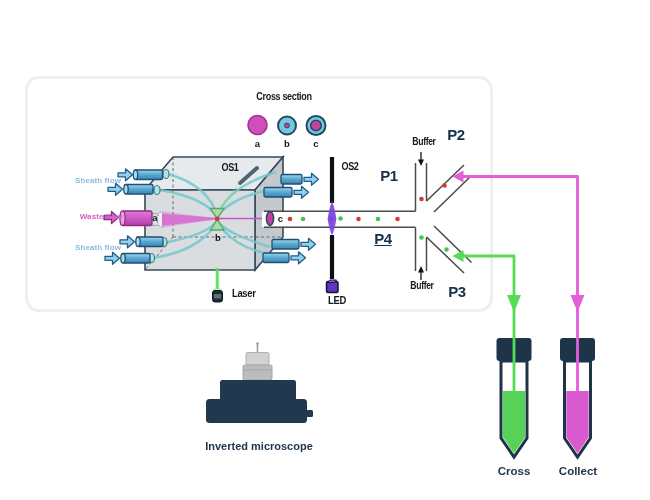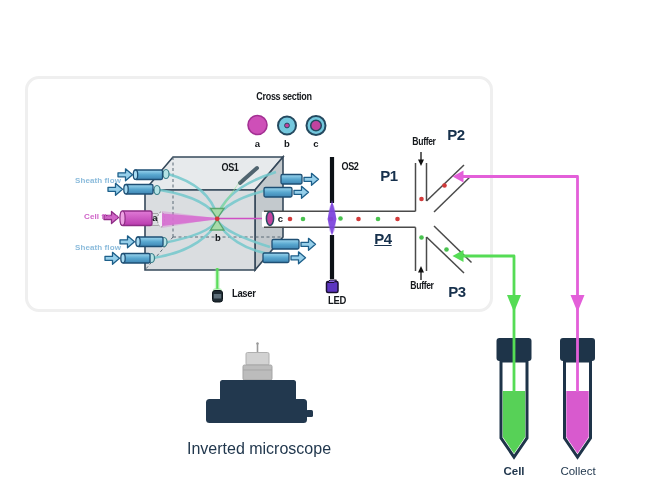--- a/index.html
+++ b/index.html
@@ -220,27 +220,27 @@
   <div class="lbl ctr-cond cond" style="left:230px;top:162px;font-size:10.5px;">OS1</div>
   <div class="lbl ctr-cond cond" style="left:350px;top:161px;font-size:10.5px;">OS2</div>
   <div class="lbl ctr-cond cond" style="left:337px;top:295px;font-size:11px;">LED</div>
   <div class="lbl left-cond cond" style="left:232px;top:288px;font-size:11px;">Laser</div>
 
   <div class="lbl ctr small-abc" style="left:155px;top:213px;">a</div>
   <div class="lbl ctr small-abc" style="left:218px;top:232.5px;">b</div>
   <div class="lbl ctr small-abc" style="left:280.5px;top:213.5px;">c</div>
 
   <div class="lbl ctr flowlbl" style="left:71px;top:176.5px;color:#8cbcdc;">Sheath flow</div>
-  <div class="lbl ctr flowlbl" style="left:74px;top:212.5px;color:#cf63c8;">Cell flow</div>
+  <div class="lbl ctr flowlbl" style="left:74px;top:212.5px;color:#cf63c8;">Waste flow</div>
   <div class="lbl ctr flowlbl" style="left:71px;top:243.5px;color:#8cbcdc;">Sheath flow</div>
 
   <div class="lbl ctr ptag" style="left:389px;top:168px;text-align:right;">P1</div>
   <div class="lbl ctr ptag" style="left:456px;top:127px;">P2</div>
   <div class="lbl ctr ptag" style="left:383px;top:231px;text-decoration:underline;">P4</div>
   <div class="lbl ctr ptag" style="left:457px;top:284px;">P3</div>
   <div class="lbl ctr-cond cond" style="left:424px;top:137px;font-size:10px;">Buffer</div>
   <div class="lbl ctr-cond cond" style="left:422px;top:281px;font-size:10px;">Buffer</div>
 
-  <div class="lbl ctr" style="left:514px;top:466px;font-size:11.5px;font-weight:700;color:#22384e;">Cell</div>
-  <div class="lbl ctr" style="left:578px;top:466px;font-size:11.5px;font-weight:400;color:#22384e;">Collect</div>
-  <div class="lbl ctr" style="left:259px;top:441px;font-size:16px;font-weight:400;color:#22384e;">Inverted microscope</div>
+  <div class="lbl ctr" style="left:514px;top:466px;font-size:11.5px;font-weight:700;color:#22384e;">Cross</div>
+  <div class="lbl ctr" style="left:578px;top:466px;font-size:11.5px;font-weight:700;color:#22384e;">Collect</div>
+  <div class="lbl ctr" style="left:259px;top:441px;font-size:11px;font-weight:700;color:#22384e;">Inverted microscope</div>
 
 </div>
 
 </body></html>

